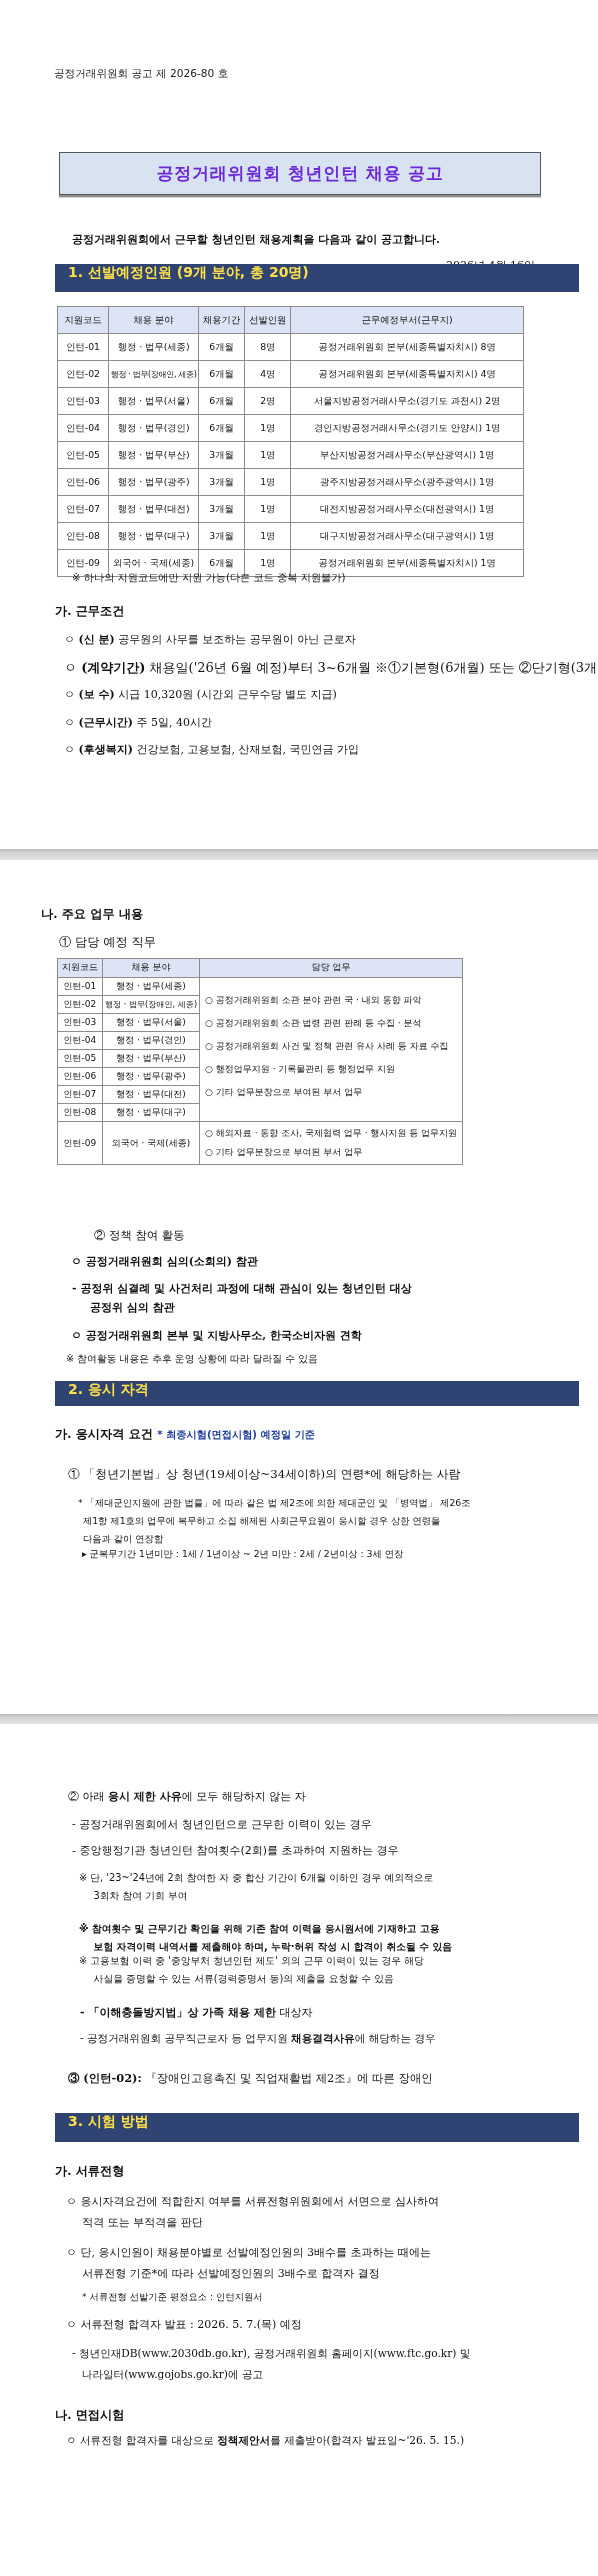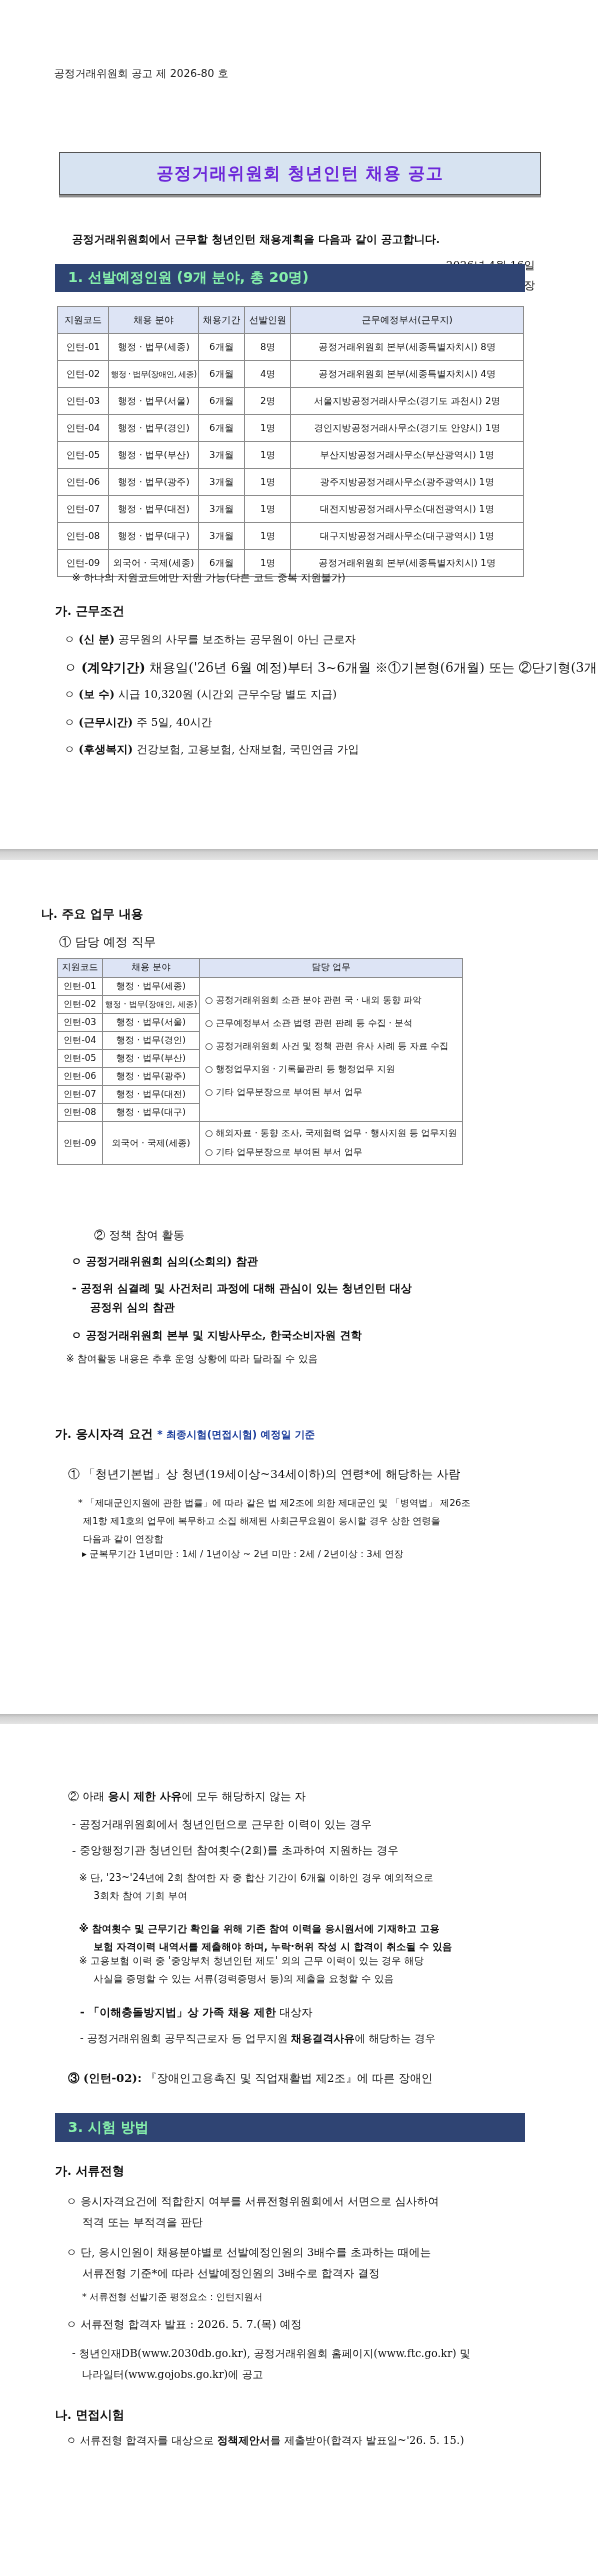--- a/index.html
+++ b/index.html
@@ -14,21 +14,21 @@
   .sans { font-family:"DejaVu Sans", sans-serif; }
 
   .notice-no { left:54px; top:67px; font-size:10.6px; color:#222; }
   .title-box { left:59px; top:152px; width:480px; height:41px; background:#d7e3f1; border:0.8px solid #555;
                box-shadow:0 2.4px 0 #8f8f8f; display:flex; align-items:center; justify-content:center; }
   .title-box span { font-size:17px; font-weight:bold; letter-spacing:0.8px; color:#6d28d9; }
   .intro { left:72px; top:232px; font-size:11px;font-weight:bold; }
   .date { right:63px; top:258px; font-size:11px; text-align:right; }
   .issuer { right:63px; top:278px; font-size:11px; text-align:right; }
 
-  .sec-bar { left:55px; width:470px; height:28px; background:#2f4473; color:#86efac; display:flex; align-items:center; }
+  .sec-bar { left:55px; width:524px; height:28px; background:#2f4473; color:#fde047; display:flex; align-items:flex-start; }
   .sec-bar span { margin-left:13px; font-size:14px; font-weight:bold; }
 
   table.grid { border-collapse:collapse; position:absolute; font-size:9.3px; }
   table.grid th, table.grid td { border:0.8px solid #8c8c8c; text-align:center; padding:0 1.6px; white-space:nowrap; }
   table.grid th { background:#dde4f5; font-weight:normal; }
   table.grid { border:1.2px solid #444; }
 
   .note { font-size:10.2px; }
   .h-sub { font-size:12.2px; }
   .bullet { font-size:11px; }
@@ -153,21 +153,21 @@
         <th style="width:96px;">채용 분야</th>
         <th>담당 업무</th>
       </tr>
     </thead>
     <tbody>
       <tr style="height:18px;">
         <td>인턴-01</td>
         <td>행정 · 법무(세종)</td>
         <td rowspan="8" style="text-align:left; vertical-align:top; padding:11.4px 4.9px; line-height:23px; white-space:normal;">
           <div>○ 공정거래위원회 소관 분야 관련 국 · 내외 동향 파악</div>
-          <div>○ 근무예정부서 소관 법령 관련 판례 등 수집 · 분석</div>
+          <div>○ 공정거래위원회 소관 법령 관련 판례 등 수집 · 분석</div>
           <div>○ 공정거래위원회 사건 및 정책 관련 유사 사례 등 자료 수집</div>
           <div>○ 행정업무지원 · 기록물관리 등 행정업무 지원</div>
           <div>○ 기타 업무분장으로 부여된 부서 업무</div>
         </td>
       </tr>
       <tr style="height:18px;">
         <td>인턴-02</td>
         <td style="font-size:8.1px;">행정 · 법무(장애인, 세종)</td>
       </tr>
       <tr style="height:18px;">
@@ -205,20 +205,23 @@
     </tbody>
   </table>
 
   <div class="abs h-sub serif" style="left:59px; top:368px; font-size:11.4px;margin-left:35px;">② 정책 참여 활동</div>
   <div class="abs bullet serif" style="left:71px; top:394px; font-weight:bold;">ㅇ 공정거래위원회 심의(소회의) 참관</div>
   <div class="abs bullet serif" style="left:72px; top:421px; font-weight:bold;">- 공정위 심결례 및 사건처리 과정에 대해 관심이 있는 청년인턴 대상</div>
   <div class="abs bullet serif" style="left:90px; top:440px; font-weight:bold;">공정위 심의 참관</div>
   <div class="abs bullet serif" style="left:71px; top:468px; font-weight:bold;">ㅇ 공정거래위원회 본부 및 지방사무소, 한국소비자원 견학</div>
   <div class="abs small sans" style="left:66px; top:493px;">※ 참여활동 내용은 추후 운영 상황에 따라 달라질 수 있음</div>
 
+  <div class="abs sec-bar" style="top:521px; height:25px;">
+    <span>2. 응시 자격</span>
+  </div>
 
   <div class="abs h-sub serif" style="left:55px; top:566px; font-weight:bold;">
     <span>가. 응시자격 요건</span>
     <span class="blue sans">* 최종시험(면접시험) 예정일 기준</span>
   </div>
 
   <div class="abs serif" style="left:68px; top:607px; font-size:11.8px;">① 「청년기본법」상 청년(19세이상~34세이하)의 연령*에 해당하는 사람</div>
   <div class="abs small sans" style="left:78px; top:634px; line-height:18px; font-size:9.3px;">
     <div>* 「제대군인지원에 관한 법률」에 따라 같은 법 제2조에 의한 제대군인 및 「병역법」 제26조</div>
     <div style="padding-left:4.9px;">제1항 제1호의 업무에 복무하고 소집 해제된 사회근무요원이 응시할 경우 상한 연령을</div>

